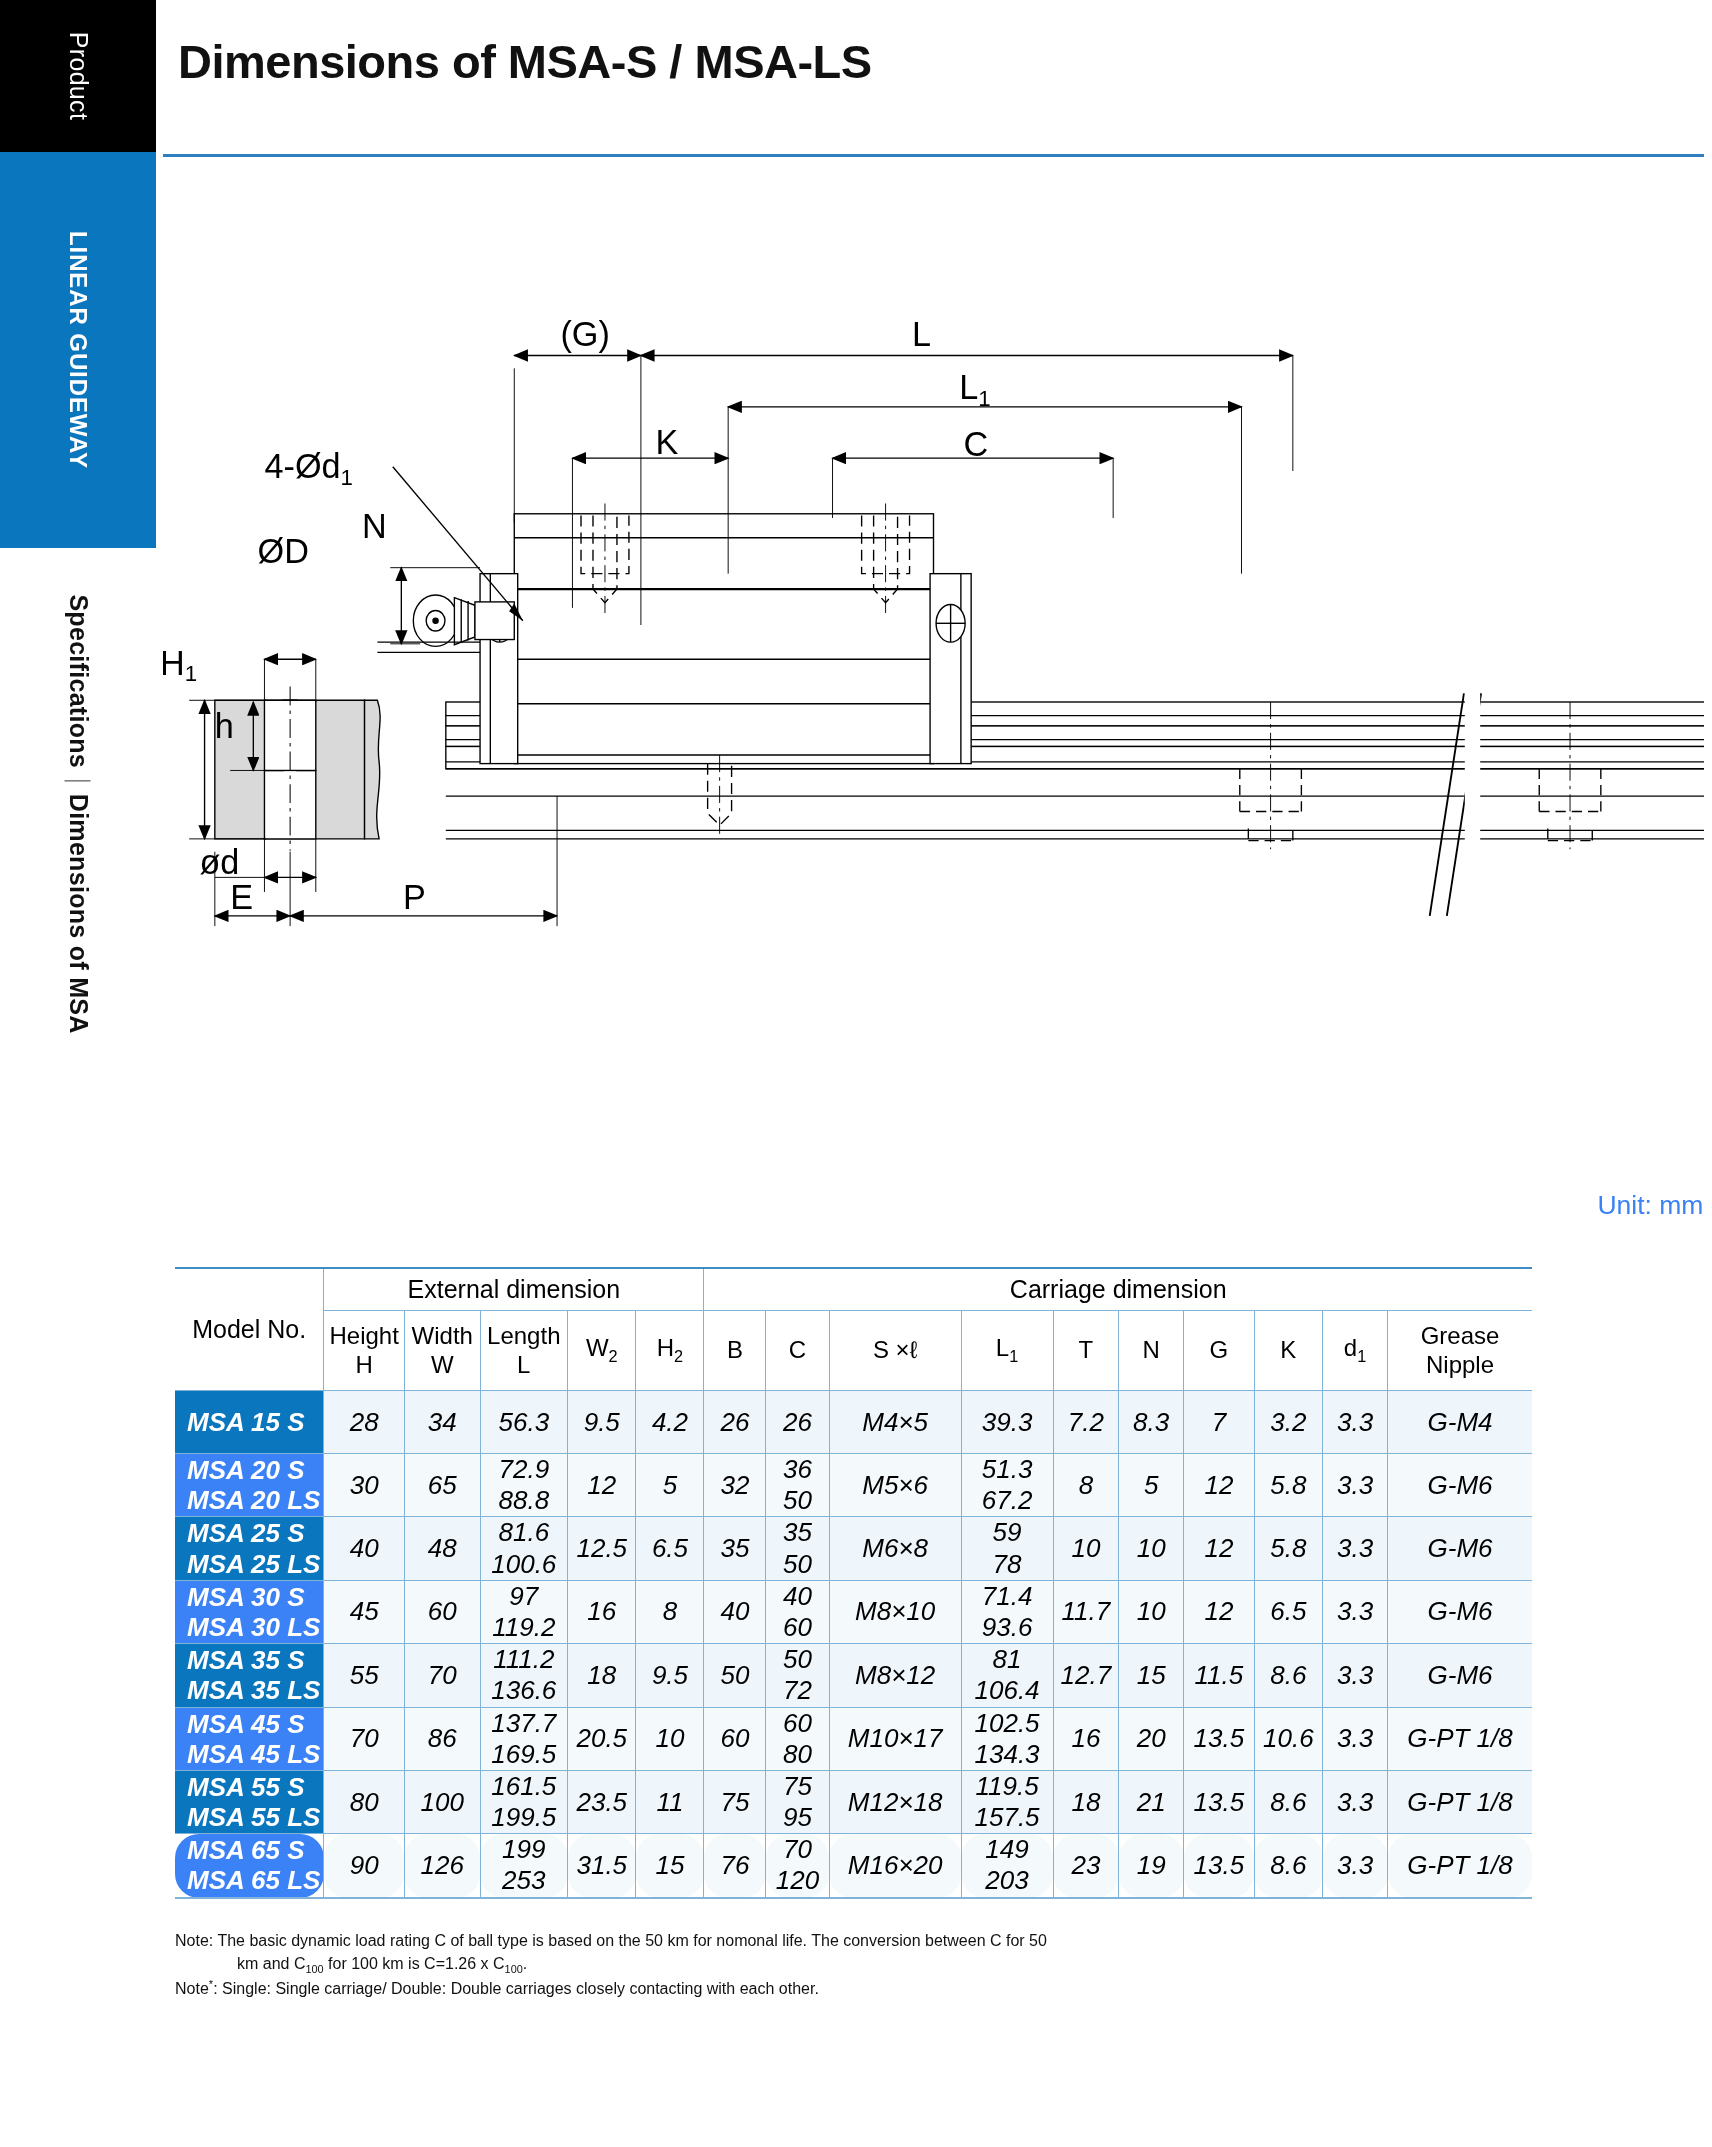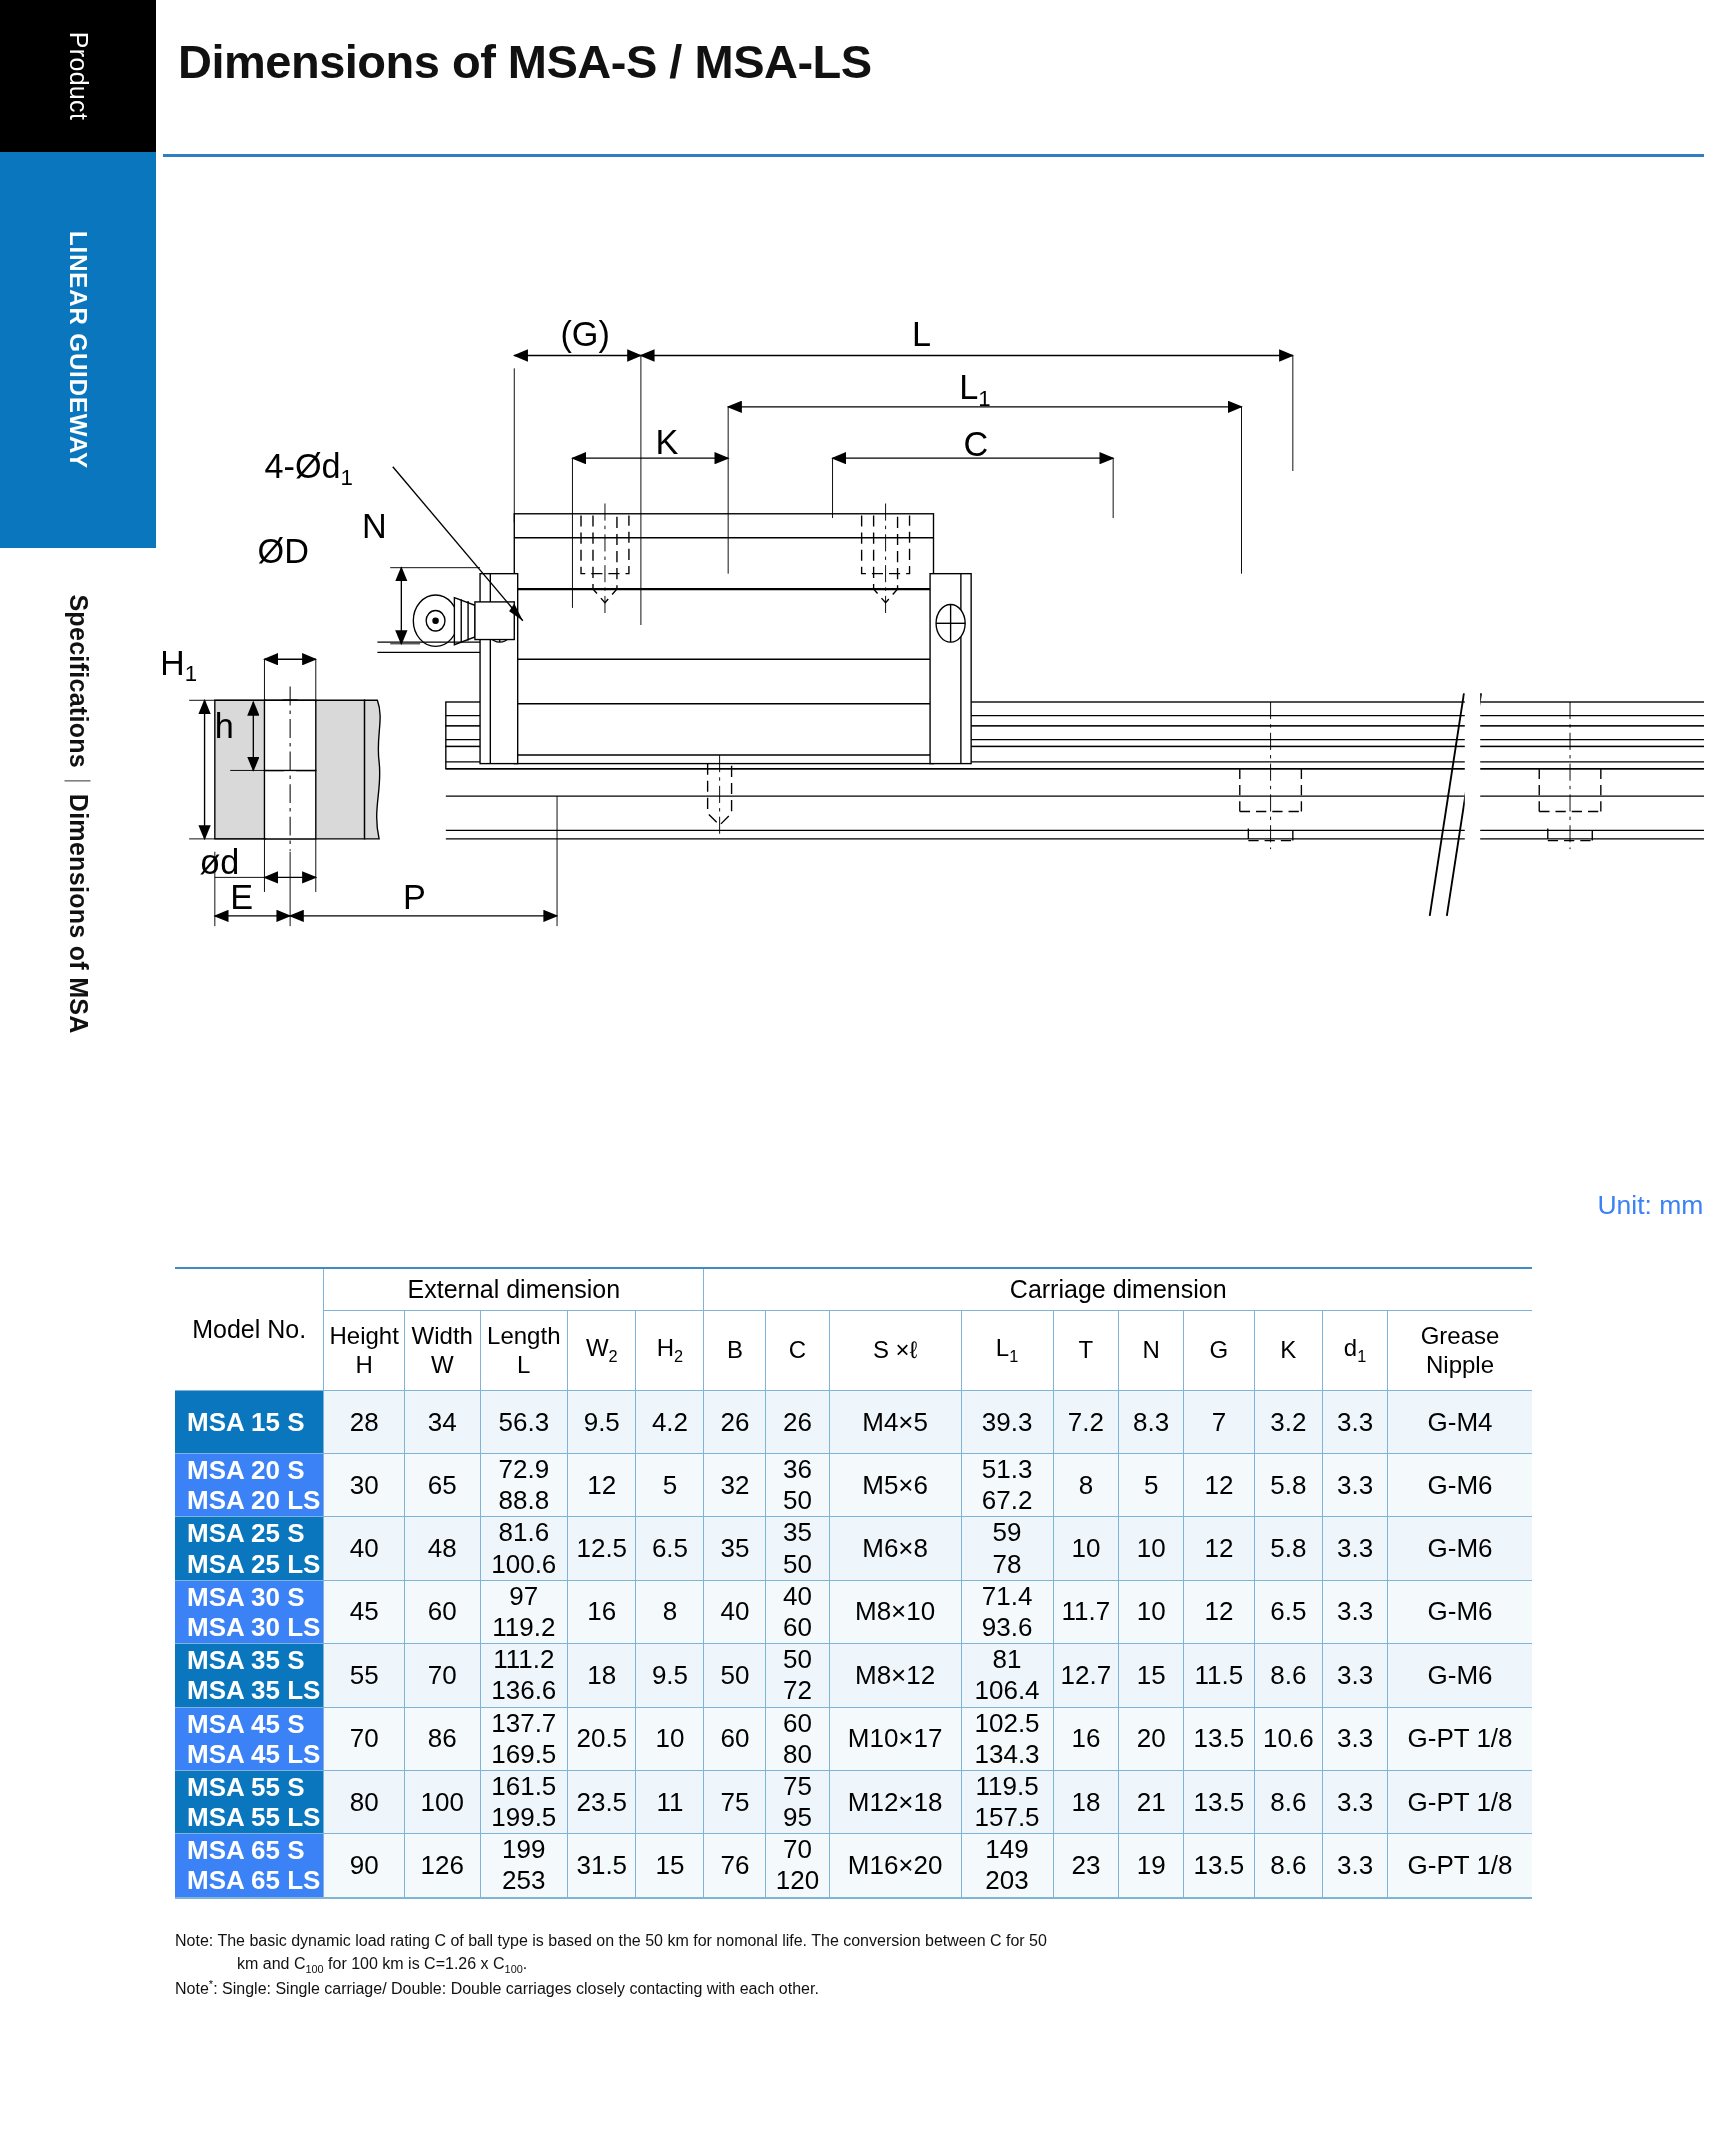--- a/index.html
+++ b/index.html
@@ -53,31 +53,31 @@
     border-collapse:collapse;font-size:26px;
   }
   #spec-table td,#spec-table th{
     border:0.9px solid #7fb4d8;text-align:center;vertical-align:middle;
     font-weight:normal;padding:0;
   }
   #spec-table .no-r{border-right:none;}
   #spec-table .grp{height:41px;font-size:25px;border-top:2.6px solid #3e8cc4;}
   #spec-table .hd{height:79px;font-size:24px;line-height:1.18;}
   #spec-table .modelhdr{font-size:25px;border-top:2.6px solid #3e8cc4;border-left:none;}
-  #spec-table tbody tr{border-top:1.7px solid #7fb4d8;}
+  #spec-table tbody tr{border-top:1.7px solid #7fb4d8;font-style:italic;}
   #spec-table tbody td{background:#eff6fb;height:62px;}
   #spec-table tbody tr.alt td{background:#f4f9fc;}
   #spec-table td.model{
     color:#fff;font-weight:bold;font-size:26px;text-align:left;
     padding-left:12px;line-height:1.16;border-left:none;border-right:none;
   }
   #spec-table td.model.blue{background:#0a76bd;}
   #spec-table td.model.gray{background:#3b82f6;}
   #spec-table td.two{line-height:1.2;}
-  #spec-table tbody tr:last-child td{border-bottom:2.6px solid #7fb4d8;}
+  #spec-table tbody tr:last-child td{border-bottom:2.6px solid #7fb4d8;border-radius:24px;}
   .sub{font-size:.68em;vertical-align:sub;}
 
   
   #notes{position:absolute;left:175px;top:1930px;width:1507px;font-size:16px;color:#111;line-height:1.42;}
   #notes .ind{padding-left:62px;display:block;}
   #notes .star{font-size:.7em;vertical-align:super;}
 </style>
 </head>
 <body>
 

